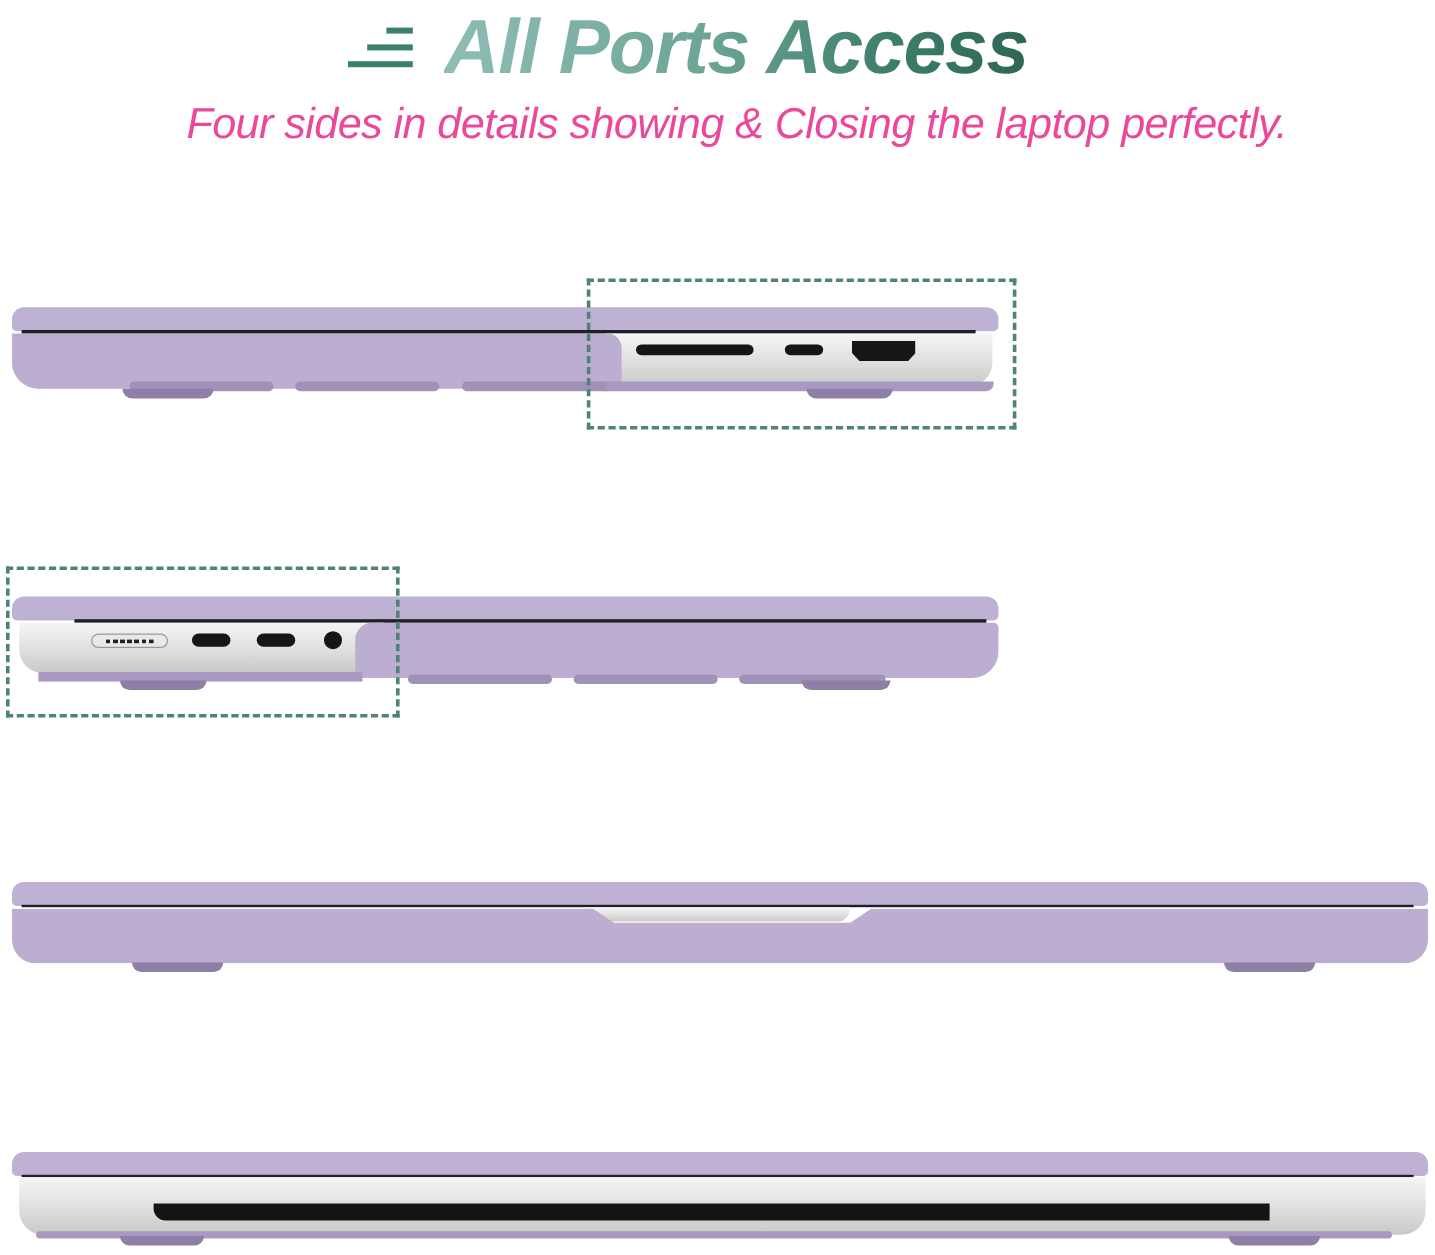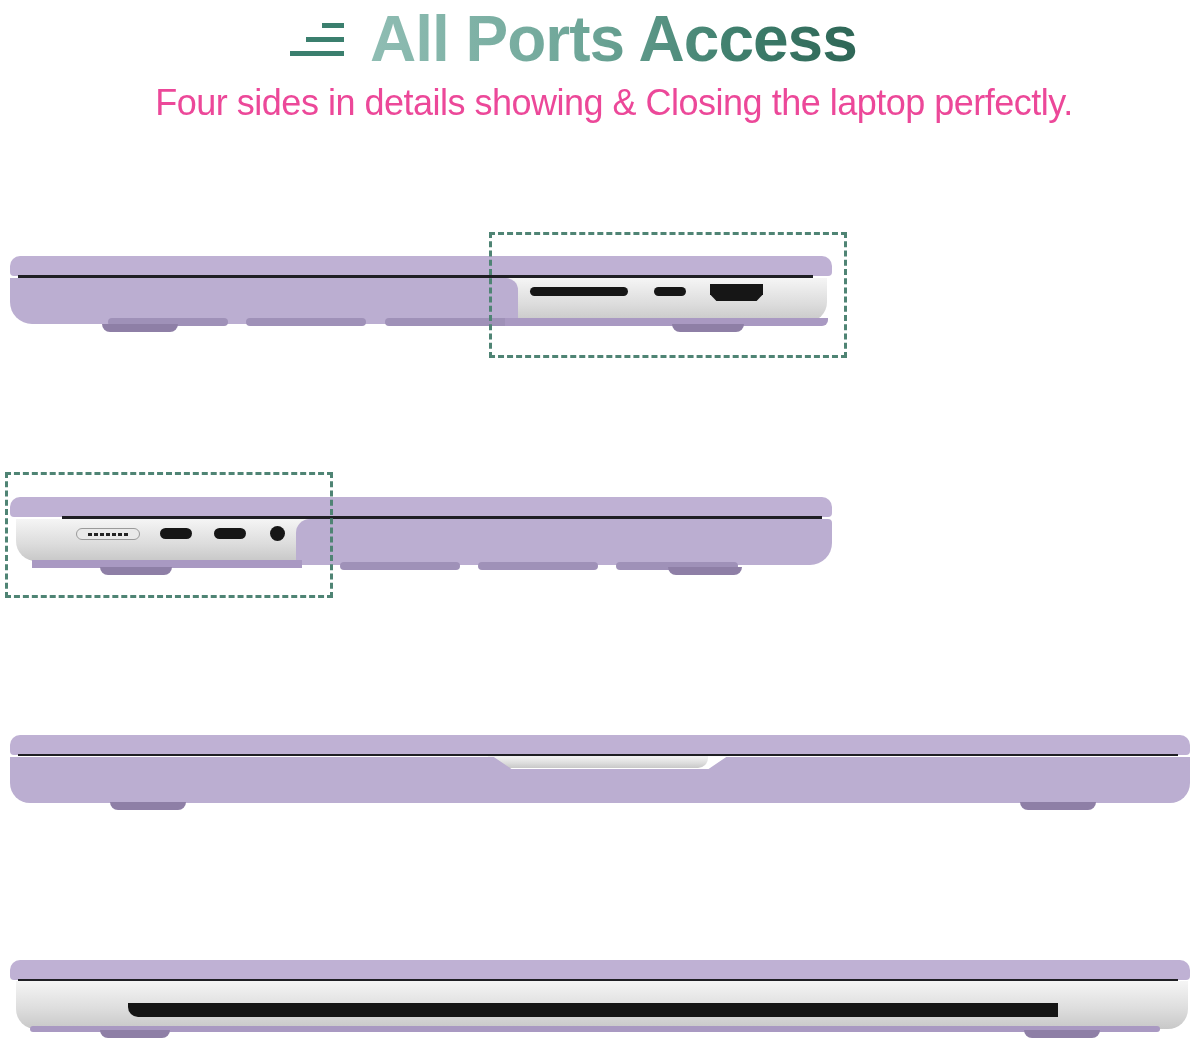--- a/index.html
+++ b/index.html
@@ -1,17 +1,17 @@
 <!DOCTYPE html>
 <html><head>
 <meta charset="utf-8">
 <style>
   html, body { margin:0; padding:0; background:#ffffff; }
   body { width:1196px; height:1046px; position:relative; overflow:hidden; font-family:"Liberation Sans", sans-serif; }
-  .header { position:absolute; left:0; top:0; width:1196px; height:140px; }
+  .header { position:absolute; left:0; top:0; width:1196px; height:140px;font-style:italic; }
   .title-row { position:absolute; top:4px; left:288px; height:70px; display:flex; align-items:center; }
   .title-icon { position:relative; width:56px; height:40px; margin-right:26px; }
   .title-icon .bar { position:absolute; right:0; height:5px; background:#3b7f6e; }
   .title-icon .b1 { top:4px; width:22px; }
   .title-icon .b2 { top:18px; width:38px; }
   .title-icon .b3 { top:32px; width:54px; }
   .title-text { font-size:64px; font-weight:bold; letter-spacing:-1px;
     background:linear-gradient(90deg,#8fbdb3 0%,#6da597 45%,#3f7f6d 75%,#2e6656 100%);
     -webkit-background-clip:text; background-clip:text; color:transparent; line-height:70px; }
   .subtitle { position:absolute; top:78px; left:16px; width:1196px; text-align:center;

